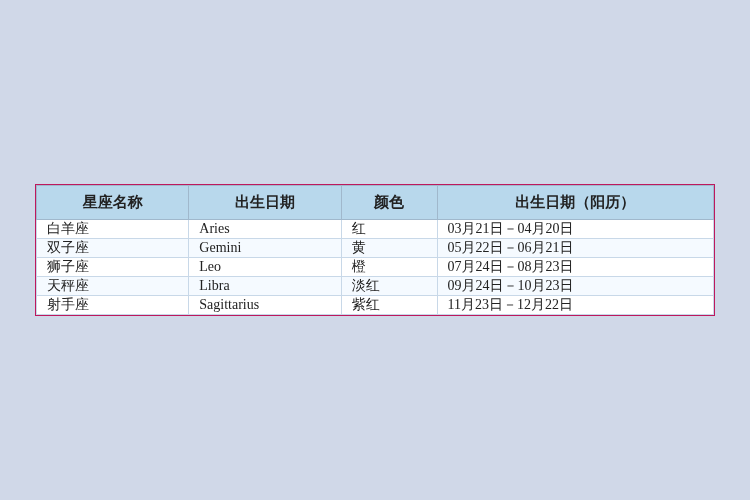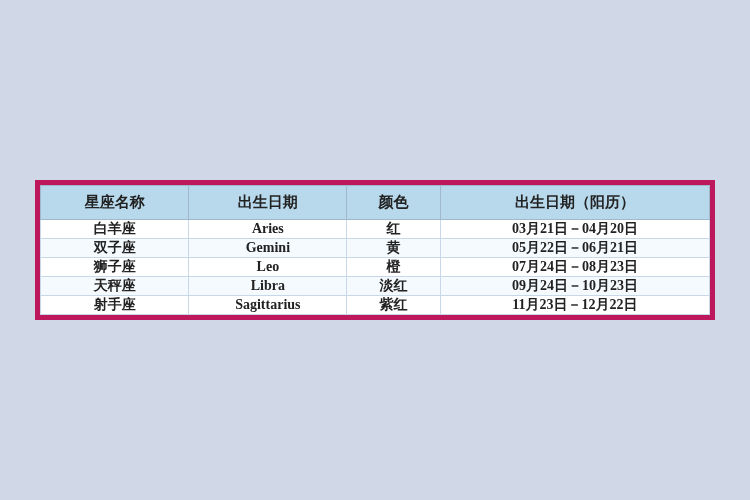--- a/index.html
+++ b/index.html
@@ -7,21 +7,21 @@
       width: 750px;
       height: 500px;
       background: #d0d8e8;
       display: flex;
       align-items: center;
       justify-content: center;
       font-family: "SimSun", "宋体", serif;
     }
     .table-container {
       background: #fff;
-      border: 5px solid #be185d;
+      border: 1px solid #be185d;
       width: 680px;
     }
     table {
       width: 100%;
       border-collapse: collapse;
     }
     thead tr {
       background: #b8d8ec;
     }
     thead th {
@@ -36,22 +36,20 @@
       background: #fff;
     }
     tbody tr:nth-child(even) {
       background: #f5faff;
     }
     tbody td {
       border: 1px solid #c8d8e8;
       padding: 0 10px;
       font-size: 14px;
       color: #222;
-      text-align: center;
-      font-weight: bold;
     }
   </style>
 </head>
 <body>
 
 <div class="table-container">
   <table>
     <thead>
       <tr>
       <th>星座名称</th>

